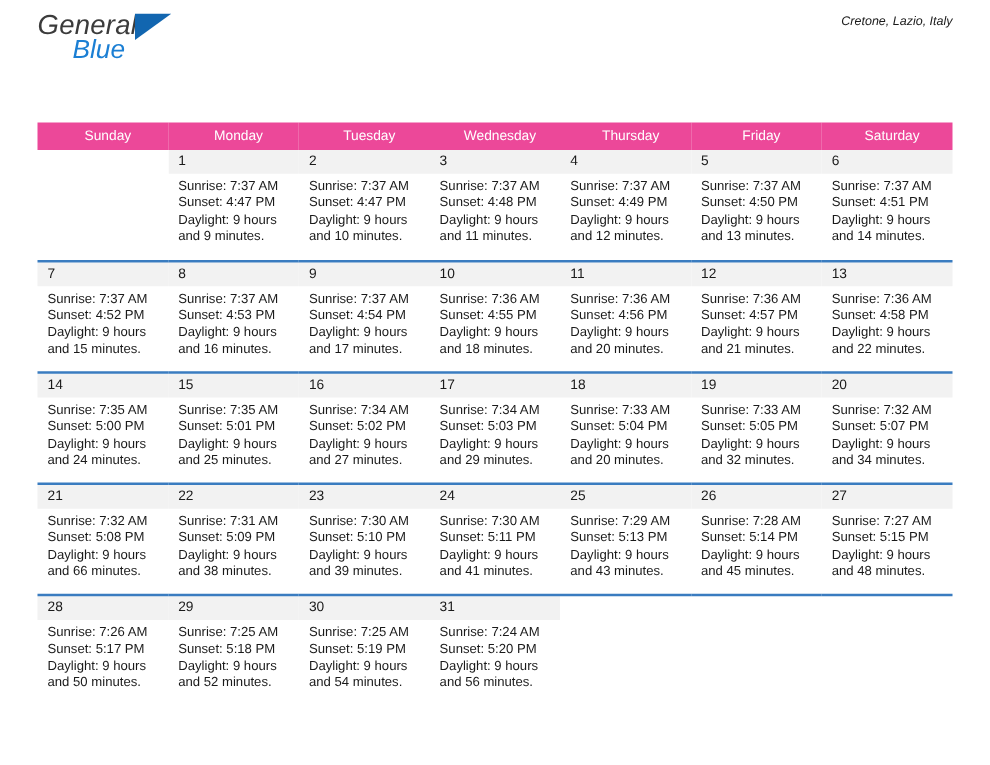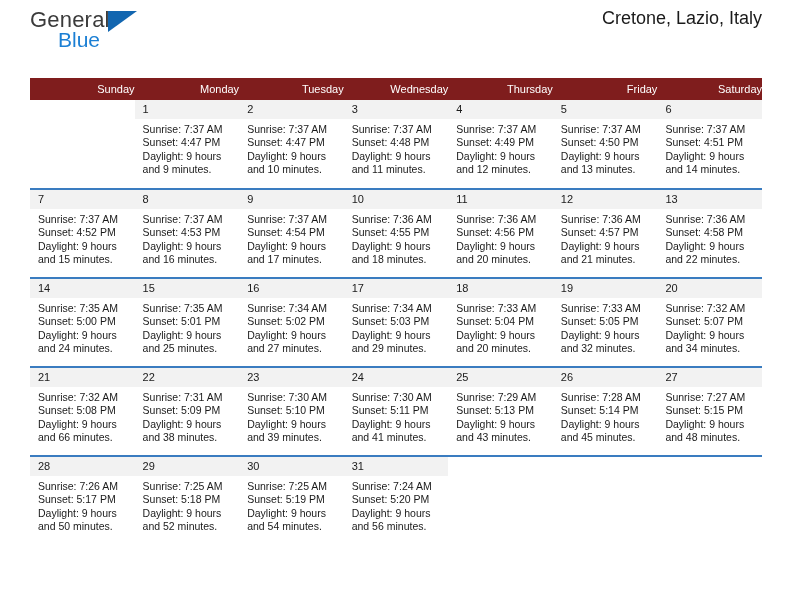--- a/index.html
+++ b/index.html
@@ -17,24 +17,25 @@
   .page {
     position: relative;
     width: 792px;
     height: 612px;
     box-sizing: border-box;
     padding: 0 30px;
   }
   
   .header {
     position: relative;
-    height: 78px;
+    height: 98px;
     display: flex;
     align-items: flex-start;
     justify-content: space-between;
+    font-style: italic;
   }
   .brand {
     position: relative;
     margin-top: 8px;
     width: 140px;
     height: 56px;
   }
   .brand-general {
     font-size: 22px;
     color: #3b3b3b;
@@ -64,37 +65,37 @@
     margin-top: 2px;
   }
   .cal-title {
     font-size: 28px;
     color: #1a1a1a;
     line-height: 34px;
     font-weight: normal;
     margin: 0;
   }
   .cal-subtitle {
-    font-size: 18px;
+    font-size: 10px;
     color: #1a1a1a;
     line-height: 20px;
     margin: 6px 0 0 0;
   }
   
   .calendar {
     width: 732px;
     border-collapse: collapse;
     table-layout: fixed;
   }
   .dow-row th {
-    background: #7f1d1d;
+    background: #ec4899;
     color: #ffffff;
     font-size: 11px;
     font-weight: normal;
-    text-align: right;
+    text-align: center;
     padding: 5px 0 5px 8px;
     height: 19px;
     box-sizing: border-box;
   }
   .week-row > td {
     vertical-align: top;
     padding: 0;
     border-top: 2px solid #3a7cc0;
     height: 89px;
     box-sizing: border-box;

